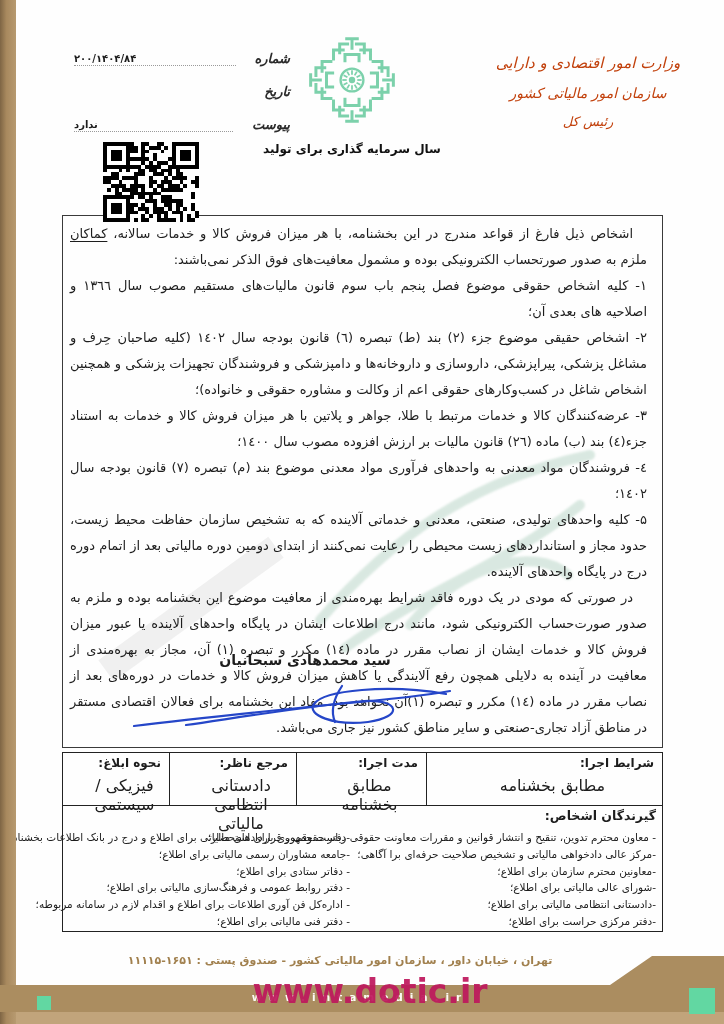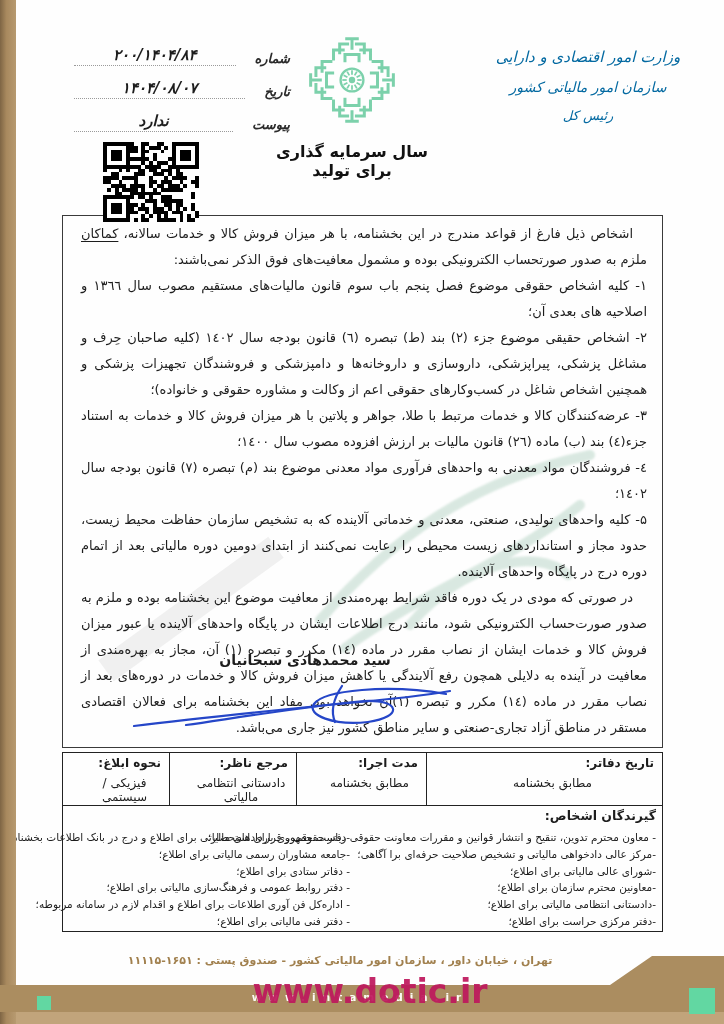--- a/index.html
+++ b/index.html
@@ -11,66 +11,66 @@
   
   .scan-left{position:absolute;left:0;top:0;width:16px;height:1024px;
     background:linear-gradient(90deg,#7e6544 0%,#a8895e 40%,#b79a70 100%);z-index:6;}
   .scan-bottom{position:absolute;left:0;top:1012px;width:724px;height:12px;background:#c1a47b;z-index:5;}
 
   
   .hfields{position:absolute;left:74px;top:44px;width:216px;direction:rtl;z-index:3;}
   .hrow{display:flex;align-items:flex-end;margin-bottom:11px;height:22px;}
   .hlabel{font-family:"DejaVu Serif",serif;font-style:italic;font-weight:bold;
     font-size:13px;color:#2b2b2b;margin-left:19px;white-space:nowrap;}
-  .hleader{flex:1;border-bottom:1.5px dotted #9a9a9a;text-align:center;
-    font-weight:bold;font-size:15px;padding-bottom:1px;white-space:nowrap;font-style:italic;}
-
-  
-  .letterhead{position:absolute;left:468px;top:42px;width:240px;text-align:center;
-    font-family:"DejaVu Serif",serif;font-style:italic;color:#0369a1;z-index:3;}
+  .hleader{flex:1;border-bottom:1.5px dotted #9a9a9a;text-align:left;
+    font-weight:bold;font-size:10px;padding-bottom:1px;white-space:nowrap;}
+
+  
+  .letterhead{position:absolute;left:468px;top:48px;width:240px;text-align:center;
+    font-family:"DejaVu Serif",serif;font-style:italic;color:#c2410c;z-index:3;}
   .lh1{font-size:15px;line-height:30px;}
   .lh2{font-size:14px;line-height:30px;}
   .lh3{font-size:13px;line-height:28px;}
 
   
   .logo{position:absolute;left:308px;top:36px;width:88px;height:88px;z-index:3;}
   .slogan{position:absolute;left:262px;top:142px;width:180px;text-align:center;
-    font-weight:bold;font-size:16px;color:#111;z-index:3;}
+    font-weight:bold;font-size:12px;color:#111;z-index:3;}
 
   
   .qr{position:absolute;left:103px;top:142px;width:96px;height:80px;background:#fff;z-index:4;}
 
   
   .wm-green{position:absolute;left:300px;top:410px;width:320px;height:260px;
     opacity:.22;filter:blur(1.2px);z-index:0;}
   .wm-ribbon{position:absolute;left:86px;top:596px;width:210px;height:26px;
     background:rgba(60,60,60,.07);transform:rotate(-36deg);z-index:0;}
 
   
   .mainbox{position:absolute;left:62px;top:215px;width:601px;height:533px;
-    border:1px solid #3a3a3a;box-sizing:border-box;padding:5px 15px 0 18px;
+    border:1px solid #3a3a3a;box-sizing:border-box;padding:5px 15px 0 7px;
     direction:rtl;text-align:justify;font-size:13px;line-height:26px;z-index:1;}
   .mainbox p{margin:0;}
   .indent{text-indent:14px;}
   .u{text-decoration:underline;text-underline-offset:3px;}
 
   
   .sig{position:absolute;left:160px;top:650px;width:290px;text-align:center;
     font-weight:bold;font-size:14px;line-height:21px;z-index:2;}
   .sig-svg{position:absolute;left:128px;top:682px;z-index:2;}
 
   
   .mtable{position:absolute;left:62px;top:752px;width:601px;box-sizing:border-box;
     border:1.5px solid #222;direction:rtl;z-index:1;background:transparent;}
   .mrow1{display:flex;height:52px;border-bottom:1.5px solid #222;}
   .mcell{box-sizing:border-box;padding:3px 8px 0 8px;}
   .mcell:not(:last-child){border-inline-end:1px solid #222;}
   .mc-w1{width:236px;}.mc-w2{width:130px;}.mc-w3{width:127px;}.mc-w4{width:105px;}
   .mlabel{font-weight:bold;font-size:12px;display:block;}
-  .mvalue{display:block;text-align:center;font-size:12px;margin-top:6px;margin-left:16px;}
+  .mvalue{display:block;text-align:center;font-size:16px;margin-top:6px;margin-left:16px;}
   .mrow2{position:relative;height:125px;}
   .rec-title{position:absolute;right:6px;top:2px;font-weight:bold;font-size:12.5px;}
   .rec-col{position:absolute;top:23px;font-size:10.5px;line-height:16.8px;
     text-align:right;direction:rtl;white-space:nowrap;}
   .rec-right{right:6px;width:290px;}
   .rec-left{right:312px;width:280px;}
   .rec-col div{overflow:visible;}
 
   
   .address{position:absolute;left:60px;top:954px;width:560px;text-align:center;
@@ -94,21 +94,20 @@
   <div class="scan-left"></div>
   <div class="scan-bottom"></div>
 
   <div class="hfields">
     <div class="hrow">
       <span class="hlabel">شماره</span>
       <span class="hleader">۲۰۰/۱۴۰۴/۸۴</span>
     </div>
     <div class="hrow">
       <span class="hlabel">تاریخ</span>
-      <span class="hleader">۱۴۰۴/۰۸/۰۷</span>
     </div>
     <div class="hrow">
       <span class="hlabel">پیوست</span>
       <span class="hleader">ندارد</span>
     </div>
   </div>
 
   <div class="letterhead">
     <div class="lh1">وزارت امور اقتصادی و دارایی</div>
     <div class="lh2">سازمان امور مالیاتی کشور</div>
@@ -378,43 +377,43 @@
     <g fill="none" stroke="#2546c8" stroke-width="2.2" stroke-linecap="round">
       <path d="M6 44 C 70 36 150 28 210 22 C 255 18 295 14 322 9"></path>
       <path d="M318 12 C 260 2 196 8 186 22 C 178 33 206 44 240 40 C 276 35 272 17 236 19 C 196 22 120 34 58 43"></path>
       <path d="M214 4 C 206 16 202 28 207 40"></path>
     </g>
   </svg>
 
   <div class="mtable">
     <div class="mrow1">
       <div class="mcell mc-w1">
-        <span class="mlabel">تاریخ دفاتر:</span>
+        <span class="mlabel">شرایط اجرا:</span>
         <span class="mvalue">مطابق بخشنامه</span>
       </div>
       <div class="mcell mc-w2">
         <span class="mlabel">مدت اجرا:</span>
         <span class="mvalue">مطابق بخشنامه</span>
       </div>
       <div class="mcell mc-w3">
         <span class="mlabel">مرجع ناظر:</span>
         <span class="mvalue">دادستانی انتظامی مالیاتی</span>
       </div>
       <div class="mcell mc-w4">
         <span class="mlabel">نحوه ابلاغ:</span>
         <span class="mvalue">فیزیکی / سیستمی</span>
       </div>
     </div>
     <div class="mrow2">
       <div class="rec-title">گیرندگان اشخاص:</div>
       <div class="rec-col rec-right">
         <div>- معاون محترم تدوین، تنقیح و انتشار قوانین و مقررات معاونت حقوقی ریاست جمهوری برای استحضار؛</div>
         <div>-مرکز عالی دادخواهی مالیاتی و تشخیص صلاحیت حرفه‌ای برا آگاهی؛</div>
+        <div>-معاونین محترم سازمان برای اطلاع؛</div>
         <div>-شورای عالی مالیاتی برای اطلاع؛</div>
-        <div>-معاونین محترم سازمان برای اطلاع؛</div>
         <div>-دادستانی انتظامی مالیاتی برای اطلاع؛</div>
         <div>-دفتر مرکزی حراست برای اطلاع؛</div>
       </div>
       <div class="rec-col rec-left">
         <div>-دفتر حقوقی و قراردادهای مالیاتی برای اطلاع و درج در بانک اطلاعات بخشنامه‌ها؛</div>
         <div>-جامعه مشاوران رسمی مالیاتی برای اطلاع؛</div>
         <div>- دفاتر ستادی برای اطلاع؛</div>
         <div>- دفتر روابط عمومی و فرهنگ‌سازی مالیاتی برای اطلاع؛</div>
         <div>- اداره‌کل فن آوری اطلاعات برای اطلاع و اقدام لازم در سامانه مربوطه؛</div>
         <div>- دفتر فنی مالیاتی برای اطلاع؛</div>

